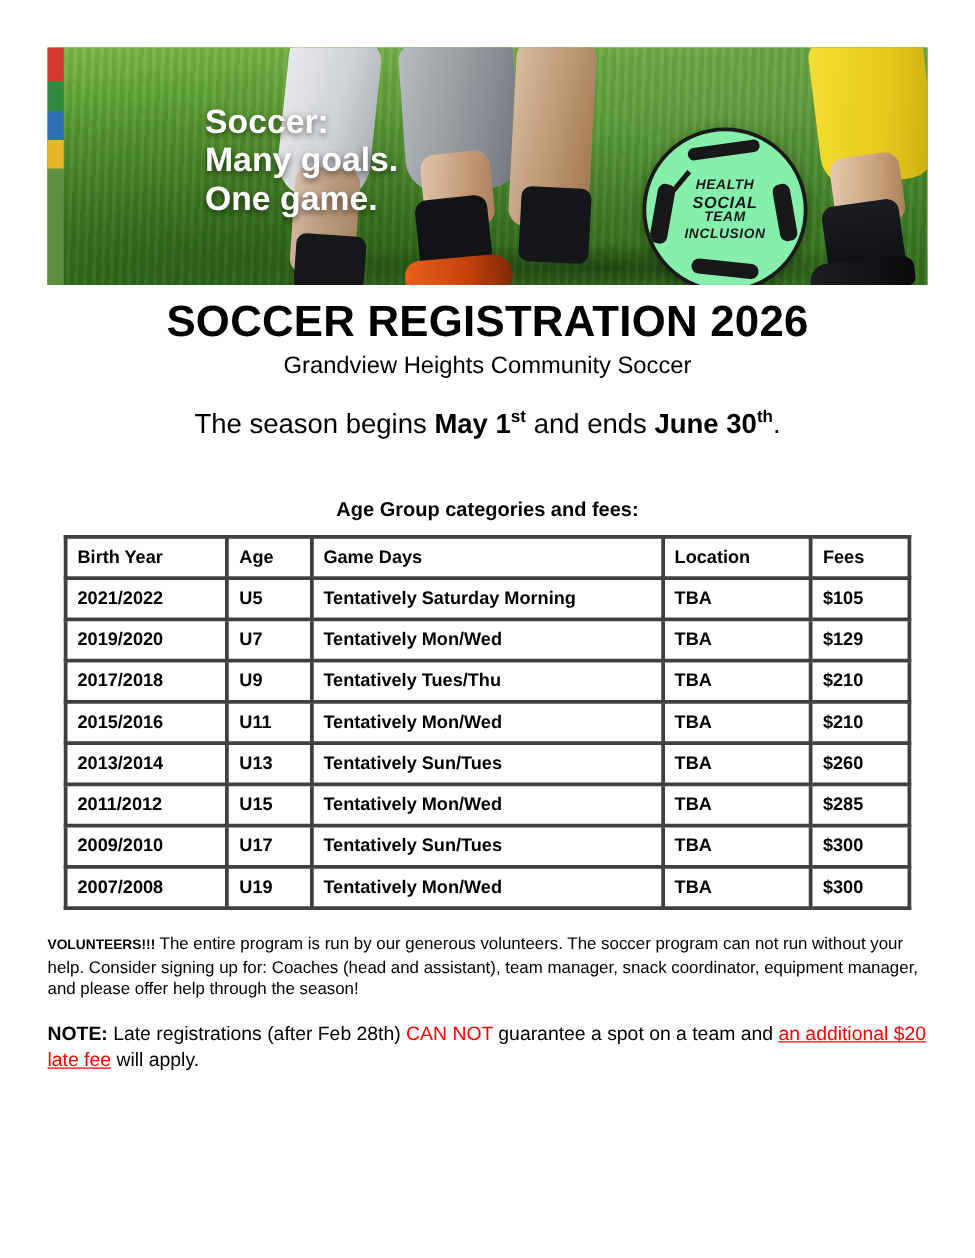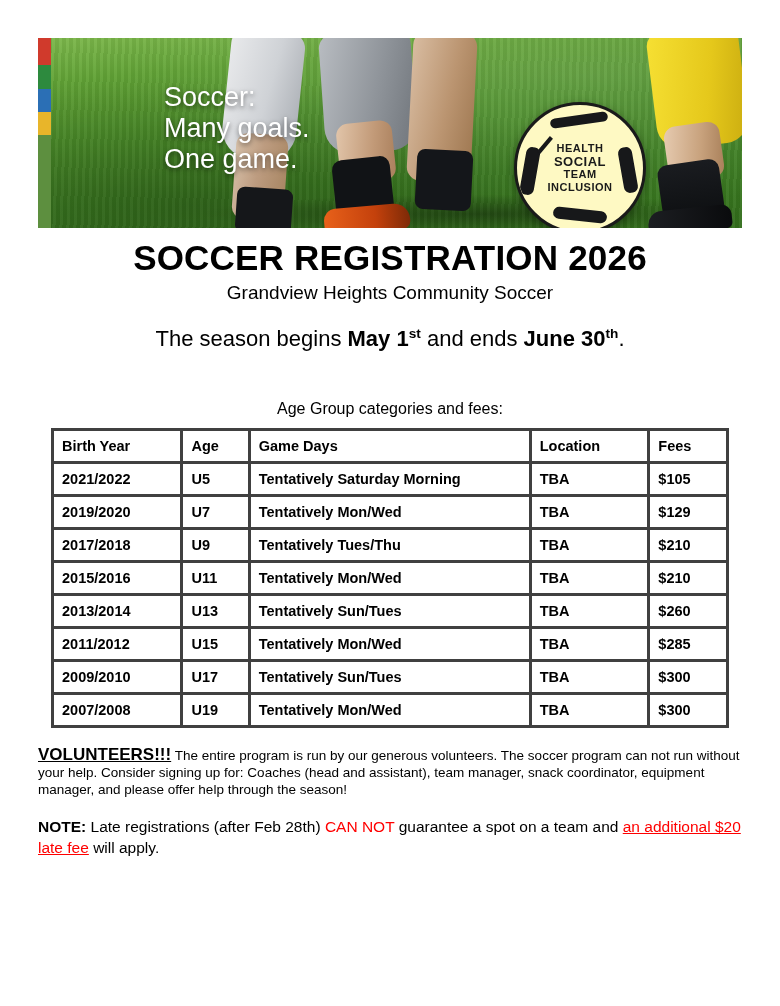--- a/index.html
+++ b/index.html
@@ -164,25 +164,26 @@
     width: 560px; height: 40px;
     background: radial-gradient(ellipse at center, rgba(0,0,0,0.35) 0%, rgba(0,0,0,0) 70%);
   }
 
   
   .ball {
     position: absolute;
     left: 476px; top: 64px;
     width: 126px; height: 126px;
     border-radius: 50%;
-    background: #fef9c3;
+    background: #86efac;
     border: 3px solid #1a1a1a;
     box-shadow: 0 3px 10px rgba(0,0,0,0.35);
     overflow: hidden;
     z-index: 5;
+    font-style: italic;
   }
   .ball-patch {
     position: absolute;
     background: #17181a;
   }
   .bp1 { left: 33px; top: 10px; width: 58px; height: 10px; border-radius: 6px; transform: rotate(-8deg); }
   .bp2 { left: 6px;  top: 42px; width: 14px; height: 48px; border-radius: 6px; transform: rotate(10deg); }
   .bp3 { left: 104px;top: 42px; width: 14px; height: 46px; border-radius: 6px; transform: rotate(-10deg); }
   .bp4 { left: 36px; top: 104px;width: 54px; height: 12px; border-radius: 6px; transform: rotate(6deg); }
   .bp5 { left: 26px; top: 30px; width: 4px;  height: 20px; transform: rotate(40deg); }
@@ -202,21 +203,21 @@
   .ball-text span { font-size: 11px; line-height: 11px; }
   .ball-text .big { font-size: 13px; }
 
   .banner-headline {
     position: absolute;
     left: 126px;
     top: 44px;
     z-index: 7;
     color: #ffffff;
     font-family: "Liberation Sans", sans-serif;
-    font-weight: normal;
+    font-weight: bold;
     font-size: 27px;
     line-height: 31px;
     text-shadow: 0 2px 5px rgba(0,0,0,0.55);
     white-space: pre-line;
   }
 
   
   .title {
     text-align: center;
     font-size: 35px;
@@ -234,21 +235,21 @@
     text-align: center;
     font-size: 22px;
     margin: 22px 0 0 0;
   }
   .season-line b { font-weight: bold; margin-top: 11px; }
   sup { font-size: 0.62em; vertical-align: super; }
 
   .age-header {
     text-align: center;
     font-size: 16px;
-    font-weight: normal;
+    font-weight: bold;
     margin: 48px 0 10px 0;
   }
 
   
   table.fees {
     width: 678px;
     margin: 0 auto;
     border-collapse: collapse;
     font-size: 14.5px;
   }
@@ -277,22 +278,21 @@
     font-style: italic;
     text-decoration: underline;
   }
   .volunteers {
     margin: 18px 0 0 0;
     font-size: 13.5px;
     line-height: 17px;
   }
   .volunteers .lead {
     font-weight: bold;
-    font-size: 17px;
-    text-decoration: underline;
+    font-size: 11px;
   }
   .note-final {
     margin: 18px 0 0 0;
     font-size: 15.5px;
     line-height: 21px;
   }
   .note-final b { font-weight: bold; }
   .red { color: #ff0000; }
   .red-u { color: #ff0000; text-decoration: underline; }
 </style>

